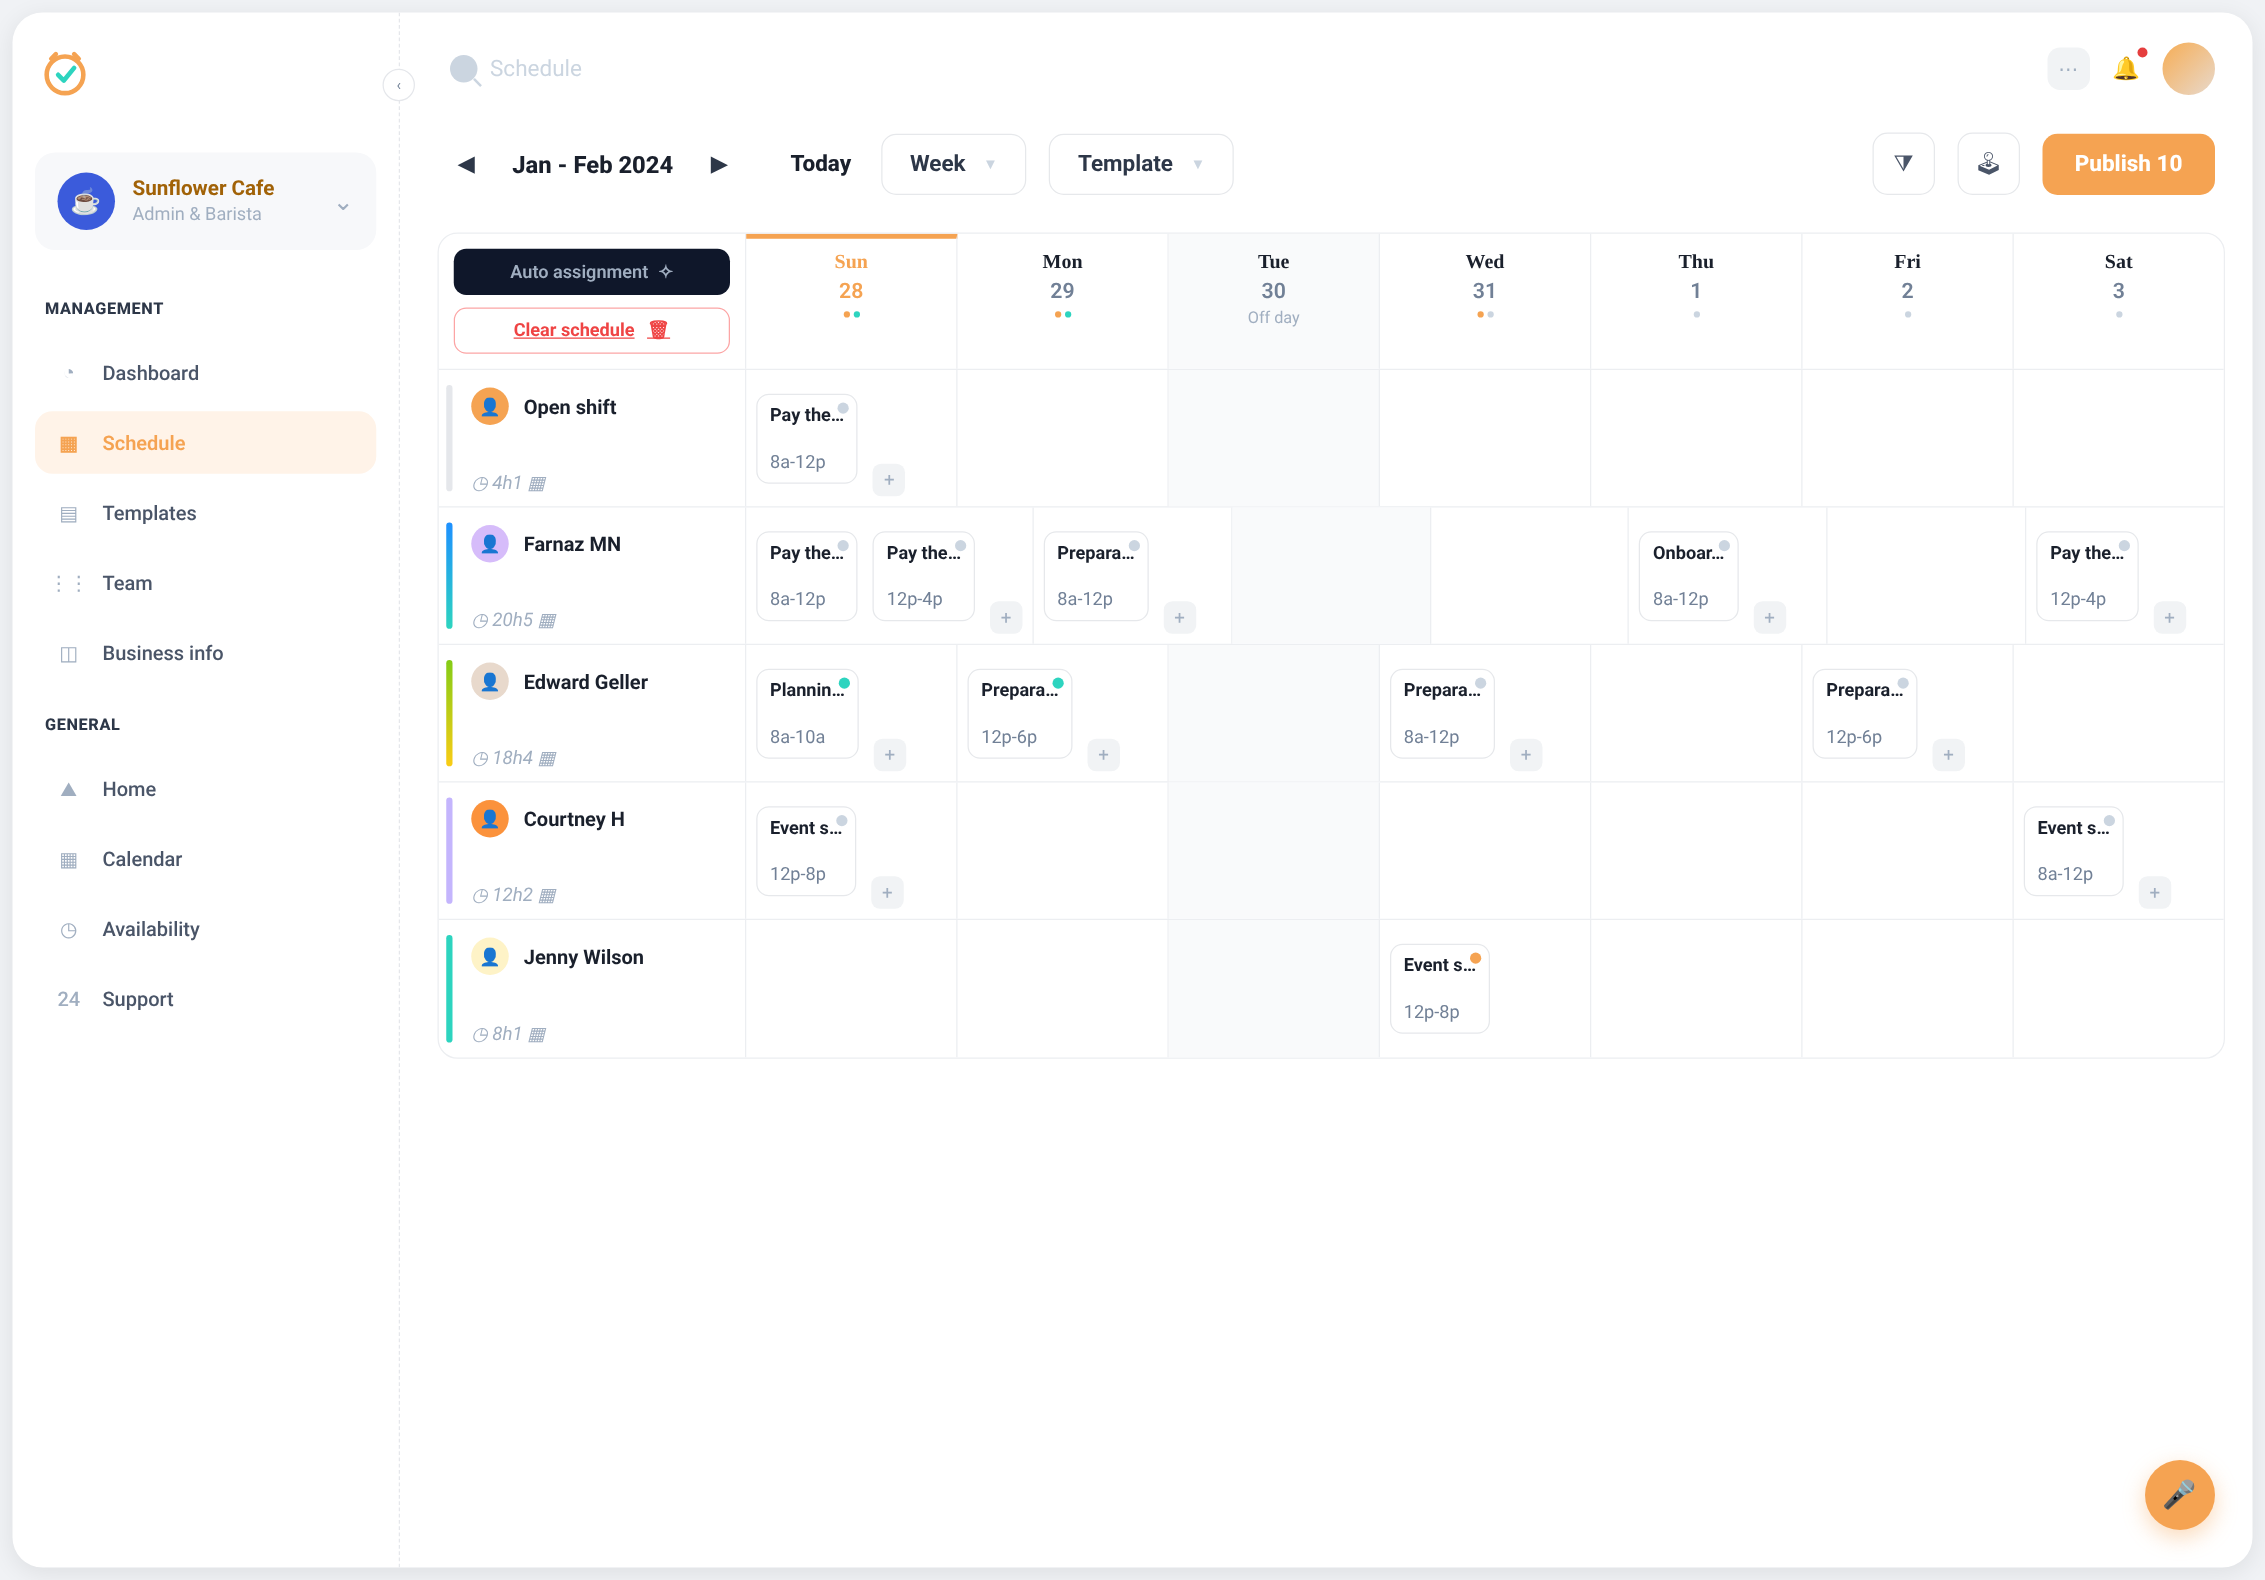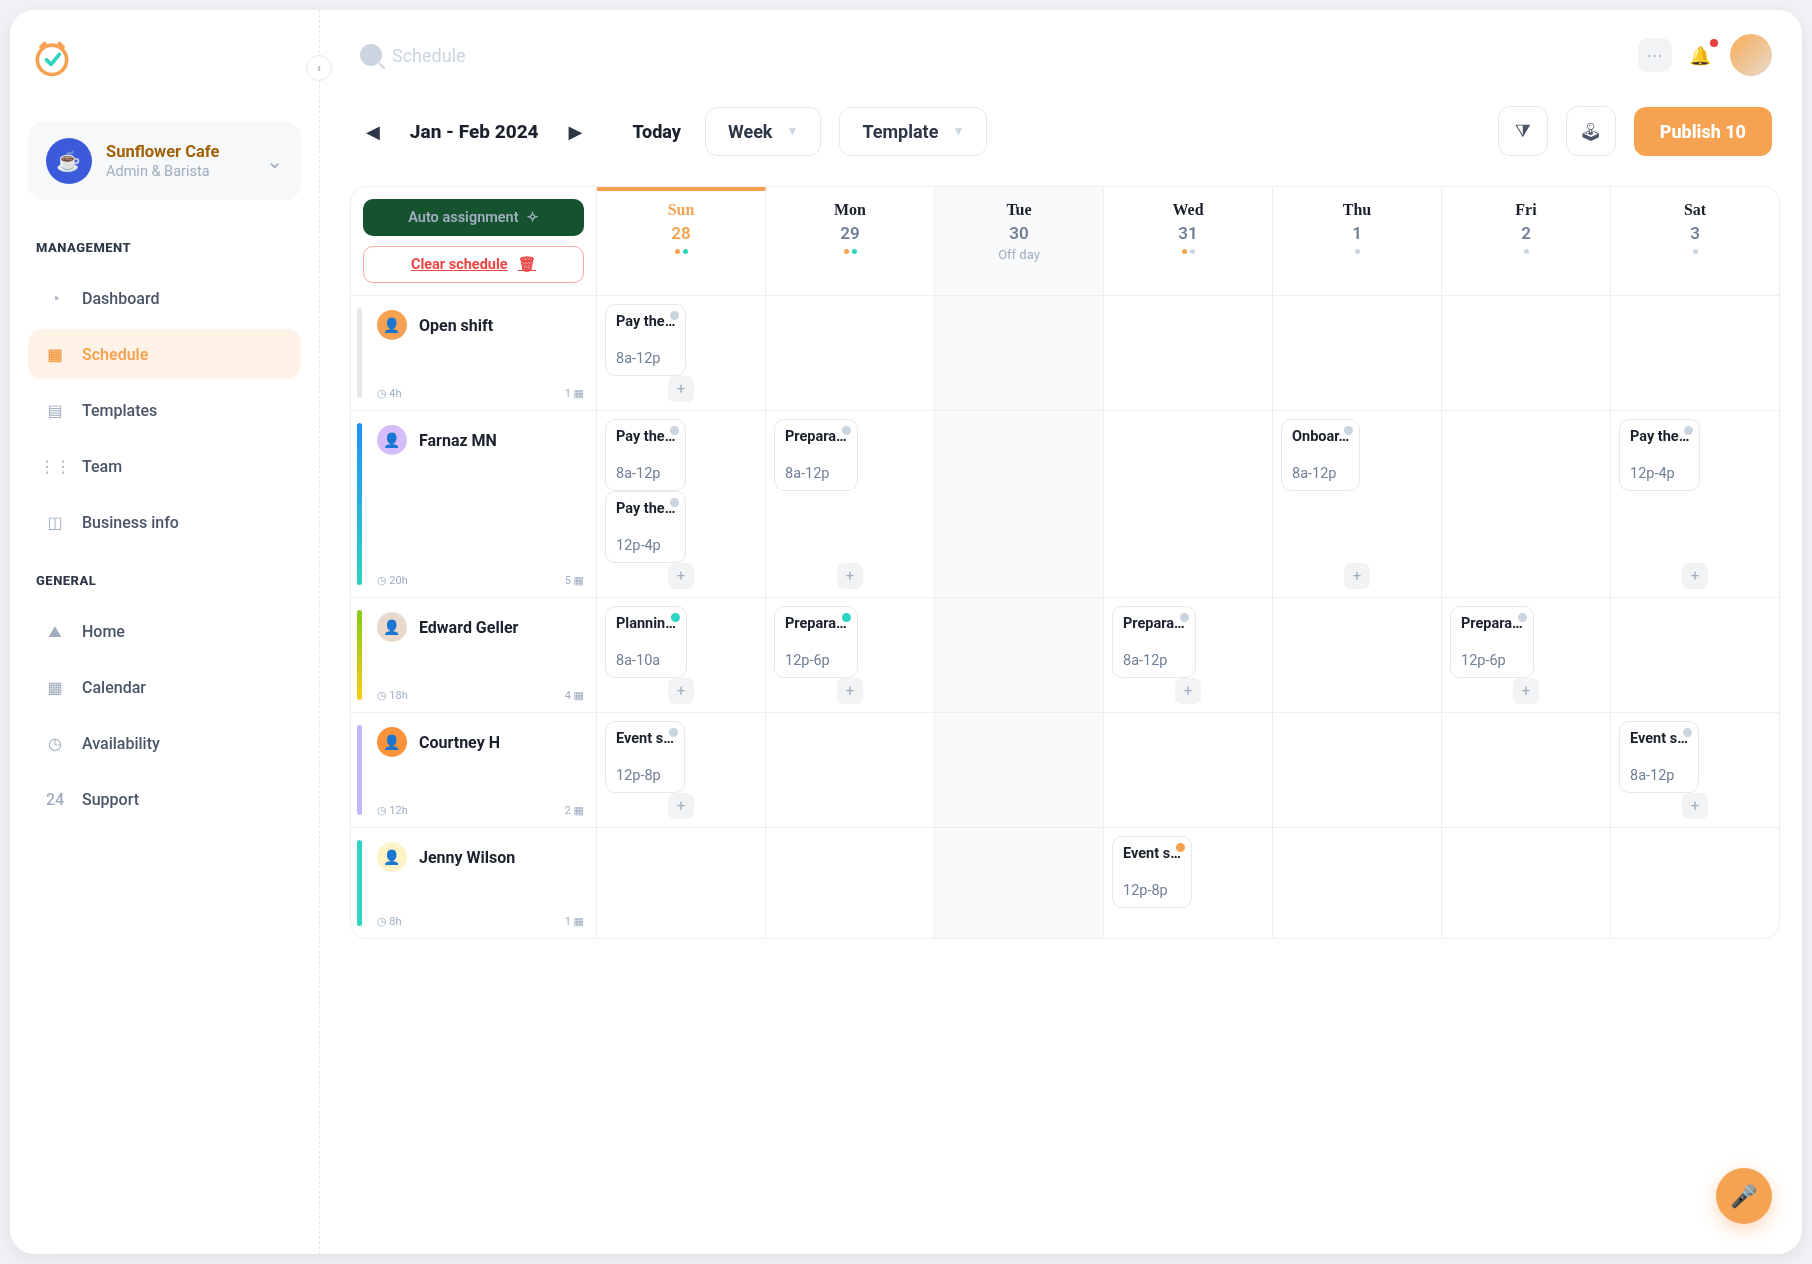--- a/index.html
+++ b/index.html
@@ -180,21 +180,21 @@
   overflow: hidden;
 }
 .grid-header { display: flex; border-bottom: 1.5px solid #eceef1; }
 .corner-cell {
   width: 246px;
   padding: 12px 12px;
   display: flex; flex-direction: column; gap: 10px;
   border-right: 1.5px solid #eceef1;
 }
 .auto-btn {
-  background: #14532d;
+  background: #0f172a;
   color: #a0aec0;
   border-radius: 10px;
   padding: 10px 14px;
   font-size: 14.5px;
   font-weight: 600;
   display: flex; align-items: center; gap: 8px;
   cursor: pointer;
   justify-content: center;
 }
 .clear-btn {
@@ -234,24 +234,24 @@
   width: 246px;
   border-right: 1.5px solid #eceef1;
   padding: 14px 12px 10px 12px;
   display: flex; flex-direction: column;
   position: relative;
 }
 .row-bar { position: absolute; left: 6px; top: 12px; bottom: 12px; width: 5px; border-radius: 3px; background: #e5e7eb; }
 .row-head { display: flex; align-items: center; gap: 12px; margin-left: 14px; }
 .row-avatar { width: 30px; height: 30px; border-radius: 50%; background: #f5a352; display:flex;align-items:center;justify-content:center;color:#fff;font-size:14px; }
 .row-name { font-size: 16px; font-weight: 700; color: #1a202c; }
-.row-footer { display: flex; justify-content: space-between; margin-top: auto; padding-top: 10px; margin-left: 14px; color: #a0aec0; font-size: 11px; align-items: center; }
+.row-footer { display: flex; justify-content: flex-start; margin-top: auto; padding-top: 10px; margin-left: 14px; color: #a0aec0; font-size: 15px; align-items: center; font-style: italic; }
 .row-footer span { display: flex; align-items: center; gap: 4px; }
 
-.cell { flex: 1; border-right: 1.5px solid #eceef1; padding: 8px; display: flex; flex-direction: column; gap: 0; align-items: flex-start; }
+.cell { flex: 1; border-right: 1.5px solid #eceef1; padding: 8px; display: flex; flex-direction: row; gap: 12px; align-items: center; }
 .cell:last-child { border-right: none; }
 .cell.off { background: #f9fafb; }
 .shift {
   border: 1.5px solid #e6e8eb;
   border-radius: 10px;
   padding: 8px 10px;
   position: relative;
   background: #fff;
   cursor: pointer;
 }

